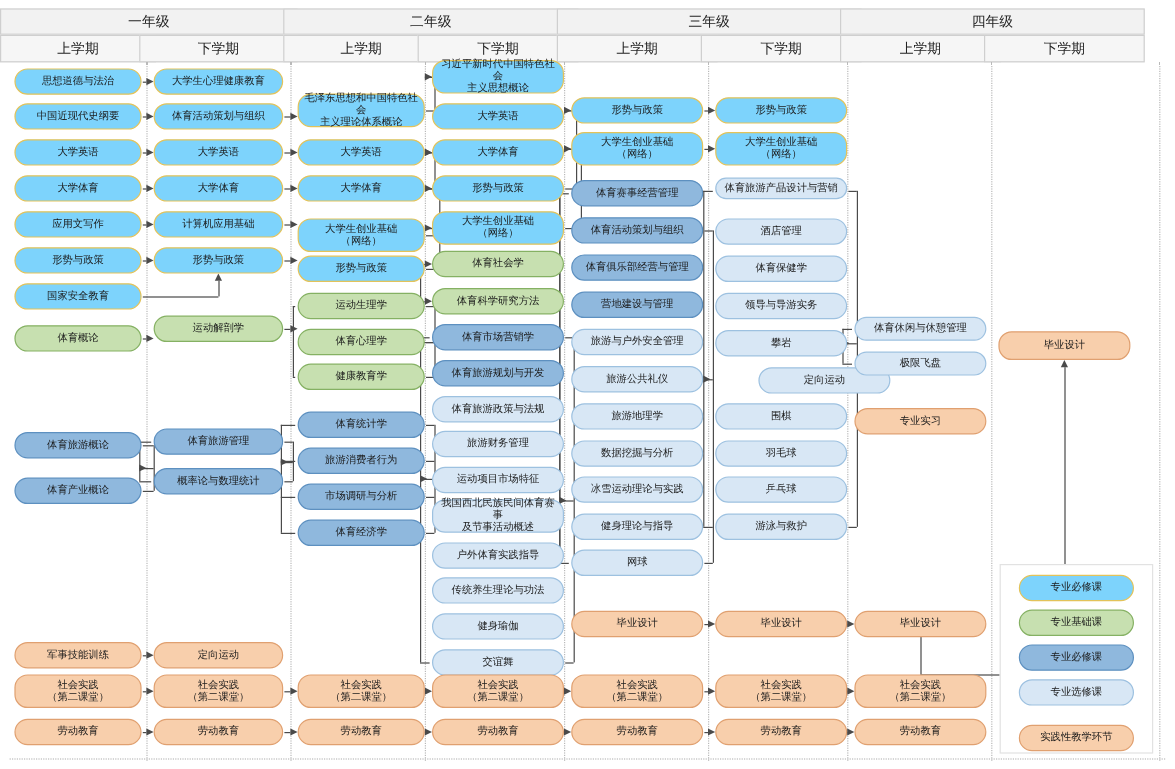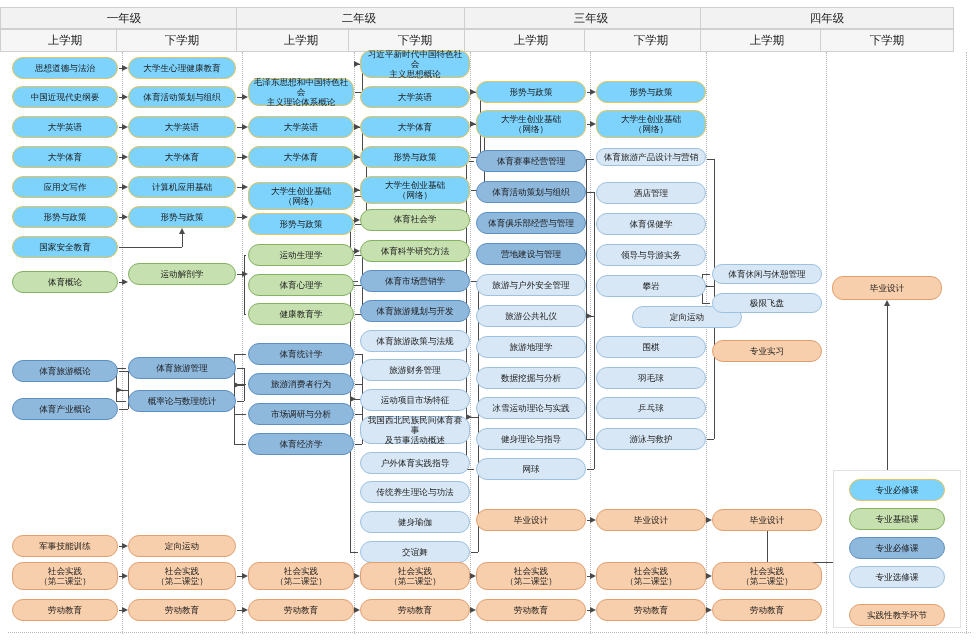--- a/index.html
+++ b/index.html
@@ -274,21 +274,21 @@
       <div class="node n-orange" style="left: 248px; top: 562px; width: 106px; height: 28px;">社会实践
 （第二课堂）</div>
       <div class="node n-orange" style="left: 248px; top: 599px; width: 106px; height: 22px;">劳动教育</div>
       <div class="node n-yellow" style="left: 360px; top: 50px; width: 110px; height: 28px;">习近平新时代中国特色社会
 主义思想概论</div>
       <div class="node n-yellow" style="left: 360px; top: 86px; width: 110px; height: 22px;">大学英语</div>
       <div class="node n-yellow" style="left: 360px; top: 116px; width: 110px; height: 22px;">大学体育</div>
       <div class="node n-yellow" style="left: 360px; top: 146px; width: 110px; height: 22px;">形势与政策</div>
       <div class="node n-yellow" style="left: 360px; top: 176px; width: 110px; height: 28px;">大学生创业基础
 （网络）</div>
-      <div class="node n-green" style="left: 360px; top: 209px; width: 110px; height: 22px; font-family: Liberation Mono, monospace;">体育社会学</div>
+      <div class="node n-green" style="left: 360px; top: 209px; width: 110px; height: 22px;">体育社会学</div>
       <div class="node n-green" style="left: 360px; top: 240px; width: 110px; height: 22px;">体育科学研究方法</div>
       <div class="node n-blue" style="left: 360px; top: 270px; width: 110px; height: 22px;">体育市场营销学</div>
       <div class="node n-blue" style="left: 360px; top: 300px; width: 110px; height: 22px;">体育旅游规划与开发</div>
       <div class="node n-lblue" style="left: 360px; top: 330px; width: 110px; height: 22px;">体育旅游政策与法规</div>
       <div class="node n-lblue" style="left: 360px; top: 359px; width: 110px; height: 22px;">旅游财务管理</div>
       <div class="node n-lblue" style="left: 360px; top: 389px; width: 110px; height: 22px;">运动项目市场特征</div>
       <div class="node n-lblue" style="left: 360px; top: 416px; width: 110px; height: 28px;">我国西北民族民间体育赛事
 及节事活动概述</div>
       <div class="node n-lblue" style="left: 360px; top: 452px; width: 110px; height: 22px;">户外体育实践指导</div>
       <div class="node n-lblue" style="left: 360px; top: 481px; width: 110px; height: 22px;">传统养生理论与功法</div>

